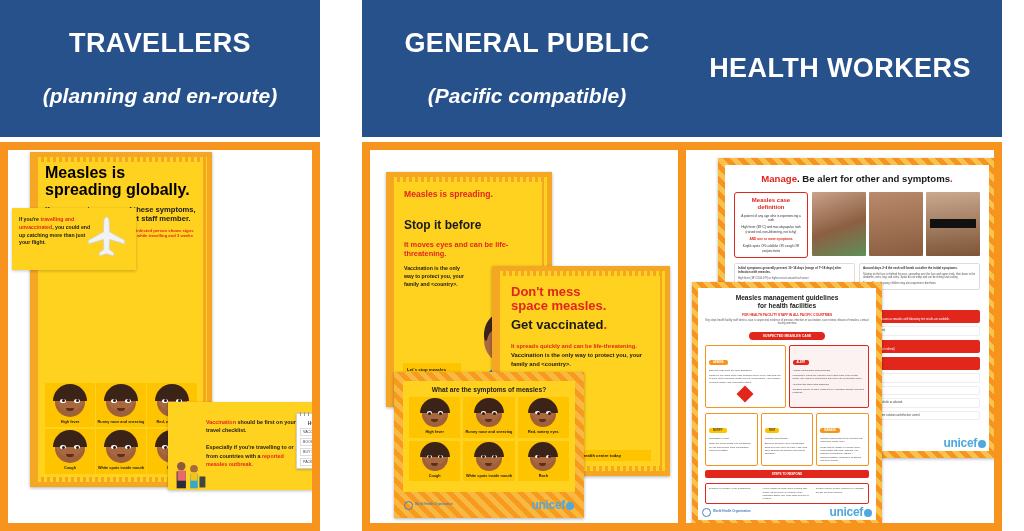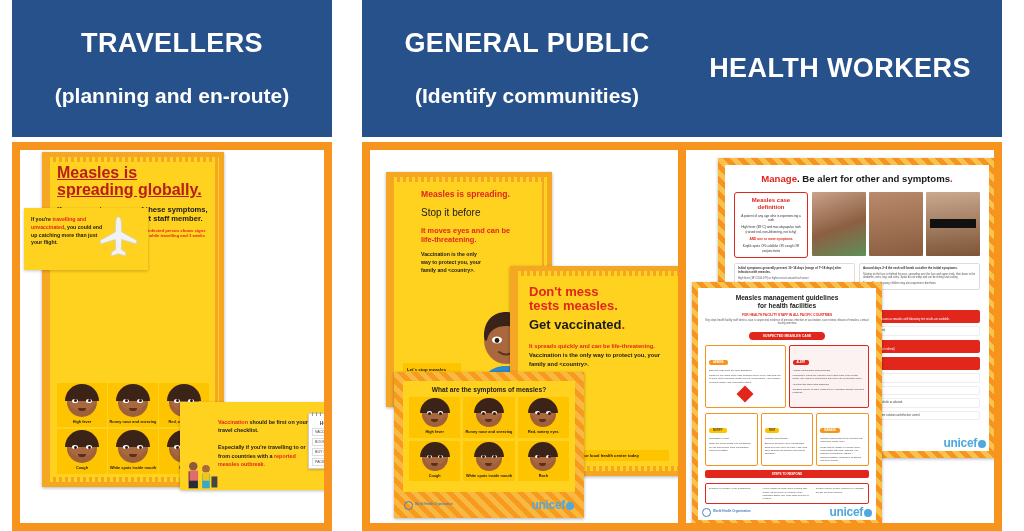--- a/index.html
+++ b/index.html
@@ -2,29 +2,29 @@
 <html><head>
 <meta charset="utf-8">
 <style>
   * { box-sizing: border-box; margin:0; padding:0; }
   html,body { width:1024px; height:531px; overflow:hidden; background:#ffffff;
     font-family:"Liberation Sans", sans-serif; }
   #root { position:relative; width:1024px; height:531px; background:#ffffff; }
 
   
   .panel { position:absolute; top:0; height:531px; }
-  .panel-1 { left:12px;   width:320px; }
+  .panel-1 { left:0;   width:320px; }
   .panel-2 { left:362px; width:330px; }
   .panel-3 { left:678px; width:324px; }
 
   .hdr { position:absolute; left:0; right:0; top:0; height:137px;
     background:#27518A; color:#fff; display:flex; flex-direction:column;
     align-items:center; justify-content:center; text-align:center; }
   .hdr .l1 { font-size:27px; font-weight:bold; letter-spacing:.4px; line-height:1.15; }
-  .hdr .l2 { font-size:21px; font-weight:bold; margin-top:25px; line-height:1.15; }
+  .hdr .l2 { font-size:21px; font-weight:bold; margin-top:25px; line-height:1.15;font-style:italic; }
   .panel-3 .hdr .l1 { font-size:27px; }
 
   .body { position:absolute; left:0; right:0; top:142px; bottom:0;
     background:#F7941D; padding:8px; }
   .stage { position:relative; width:100%; height:100%; background:#ffffff; overflow:hidden; }
 
   
   .poster { position:absolute; background:#FFD21F; overflow:hidden;
     box-shadow:0 1px 3px rgba(0,0,0,.30); }
   .poster.white { background:#ffffff; }
@@ -33,21 +33,21 @@
       repeating-linear-gradient(90deg,#F5A623 0 3px,#FFD21F 3px 6px);
     background-clip:border-box; pointer-events:none; }
   .brd::after{ content:""; position:absolute; inset:5px; background:#FFD21F; }
   .inner { position:absolute; inset:9px; overflow:hidden; }
 
   .red  { color:#E1261C; }
 
   
   #p1-main { left:22px; top:2px; width:182px; height:335px; }
   #p1-main .inner { padding:4px 6px; }
-  .p1-h { font-size:16px; font-weight:bold; line-height:1.06; color:#b91c1c;text-decoration:underline; }
+  .p1-h { font-size:16px; font-weight:bold; line-height:1.06; color:#000000; }
   .p1-sub { font-size:7.6px; font-weight:bold; color:#1A1A1A; line-height:1.25; margin-top:6px; }
   .p1-fine { font-size:4.2px; font-weight:bold; color:#E1261C; line-height:1.3; margin-top:4px; }
   .sym-grid { position:absolute; left:6px; right:6px; bottom:4px;
     display:grid; grid-template-columns:repeat(3,1fr); gap:2px 1px; }
   .sym { background:#FFC400; border-radius:1px; padding:4px 1px 3px;
     display:flex; flex-direction:column; align-items:center; }
   .face { width:30px; height:30px; border-radius:50%; background:#A9683E;
     position:relative; box-shadow:inset 0 -6px 0 rgba(0,0,0,.06); }
   .face::before{content:"";position:absolute;left:-2px;top:-3px;width:34px;height:17px;
     border-radius:17px 17px 0 0;background:#3B2317;}
@@ -74,30 +74,30 @@
     letter-spacing:.3px; color:#333; }
   .noteb .row { font-size:3.6px; color:#444; border:.5px solid #ddd; margin:2px 3px;
     padding:1px 2px; position:relative; }
   .noteb .row.ck::after{content:"✓"; position:absolute; right:2px; top:0; color:#E1261C; font-size:4px;}
   .spiral{position:absolute;left:3px;right:3px;top:-2px;height:4px;
     background:repeating-linear-gradient(90deg,#999 0 1px,transparent 1px 4px);}
   .people{position:absolute;left:6px;bottom:0;width:34px;height:44px;}
 
   
   #p2-a { left:16px; top:22px; width:166px; height:235px; }
-  #p2-a .inner { padding:8px 26px; }
+  #p2-a .inner { padding:8px 9px; }
   .p2a-k { font-size:8.6px; font-weight:bold; color:#E1261C; }
-  .p2a-h { font-size:10px; font-weight:normal; color:#1A1A1A; line-height:1.1; margin-top:8px; }
+  .p2a-h { font-size:12px; font-weight:bold; color:#1A1A1A; line-height:1.1; margin-top:20px; }
   .p2a-s { font-size:7.4px; font-weight:bold; color:#E1261C; line-height:1.22; margin-top:8px; }
   .p2a-b { font-size:5.2px; font-weight:bold; color:#1A1A1A; line-height:1.5; margin-top:7px; width:60px;}
   .p2a-cta{ position:absolute; left:8px; bottom:8px; width:58px; background:#FFC400;
     font-size:4.4px; font-weight:bold; line-height:1.45; padding:4px; color:#1A1A1A; }
   .kid { position:absolute; right:4px; bottom:0; width:66px; height:96px; }
 
-  #p2-b { left:140px; top:116px; width:178px; height:210px; }
+  #p2-b { left:122px; top:116px; width:178px; height:210px; }
   #p2-b .inner { padding:10px 10px; }
   .p2b-h1{ font-size:13px; font-weight:bold; color:#E1261C; line-height:1.1; }
   .p2b-h2{ font-size:13px; font-weight:bold; color:#1A1A1A; line-height:1.1; margin-top:4px;}
   .p2b-h2 .dot{ color:#E1261C; }
   .p2b-b { font-size:5.8px; font-weight:bold; line-height:1.6; margin-top:10px; color:#1A1A1A;}
   .p2b-b .r{ color:#E1261C; }
   .p2b-f { position:absolute; left:10px; right:10px; bottom:6px; font-size:4.2px;
     font-weight:bold; text-align:center; color:#1A1A1A; background:#FFC400; padding:3px;}
 
   #p2-c { left:24px; top:222px; width:190px; height:146px; background:#ffffff; }
@@ -304,21 +304,21 @@
           </svg>
         </div>
 
       </div>
     </div>
   </div>
 
   <div class="panel panel-2">
     <div class="hdr">
       <div class="l1">GENERAL PUBLIC</div>
-      <div class="l2">(Identify communities)</div>
+      <div class="l2">(Pacific compatible)</div>
     </div>
     <div class="body">
       <div class="stage">
 
         <div class="poster" id="p2-a">
           <div class="brd"></div>
           <div class="inner">
             <div class="p2a-k">Measles is spreading.</div>
             <div class="p2a-h">Stop it before</div>
             <div class="p2a-s">It moves eyes and can be life-threatening.</div>
@@ -335,21 +335,21 @@
               <circle cx="42" cy="38.5" r="2.4" fill="#2b1a12"></circle>
               <path d="M26 50q7 5 14 0" stroke="#5a2f1d" stroke-width="2" fill="none" stroke-linecap="round"></path>
             </svg>
           </div>
         </div>
 
         <div class="poster" id="p2-b">
           <div class="brd"></div>
           <div class="inner">
             <div class="p2b-h1">Don't mess</div>
-            <div class="p2b-h1">tests measles.</div>
+            <div class="p2b-h1">space measles.</div>
             <div class="p2b-h2"><span>Get vaccinated</span><span class="dot">.</span></div>
             <div class="p2b-b"><span class="r">It spreads quickly and can be life-threatening.</span><span> Vaccination is the only way to protect you, your family and &lt;country&gt;.</span></div>
             <div class="p2b-f">other, see your local health centre today</div>
           </div>
         </div>
 
         <div class="poster white" id="p2-c">
           <div class="sheet"></div>
           <div class="card">
             <div class="p2c-t">What are the symptoms of measles?</div>

